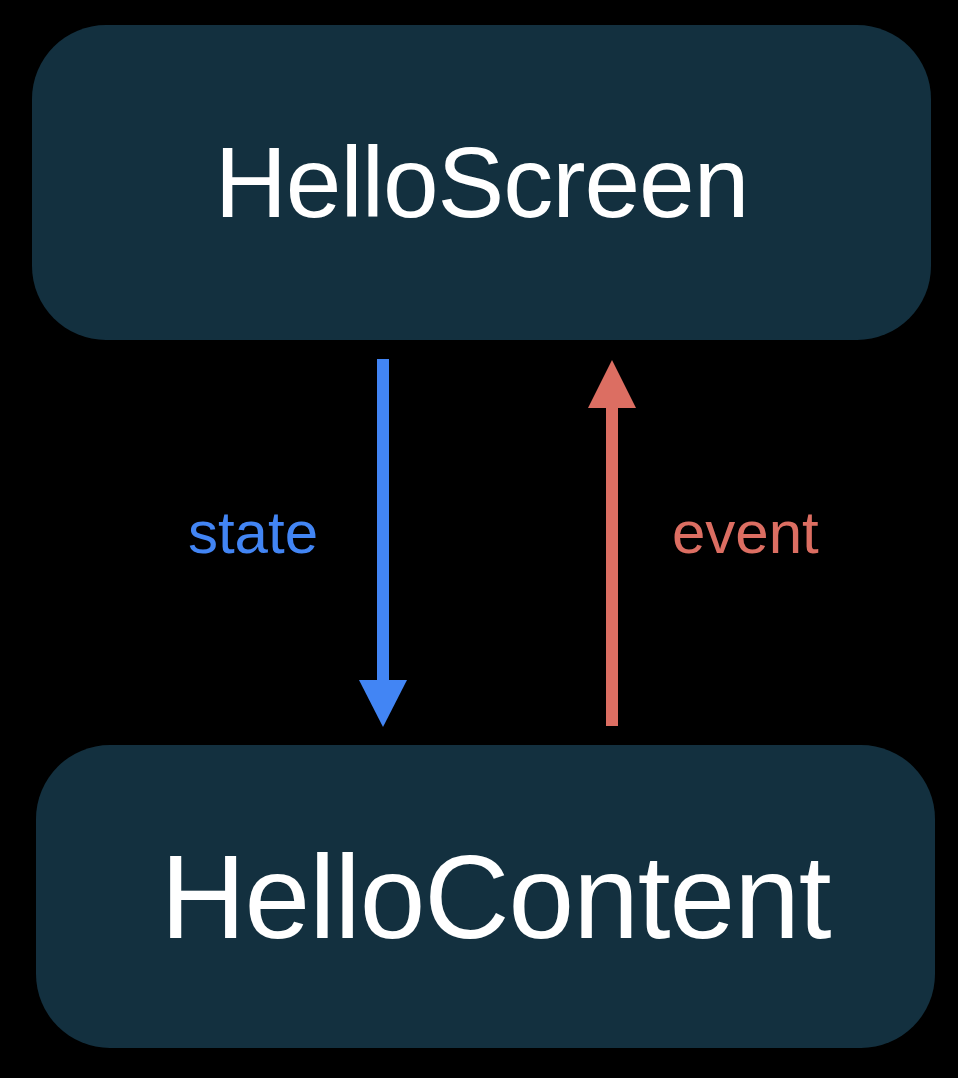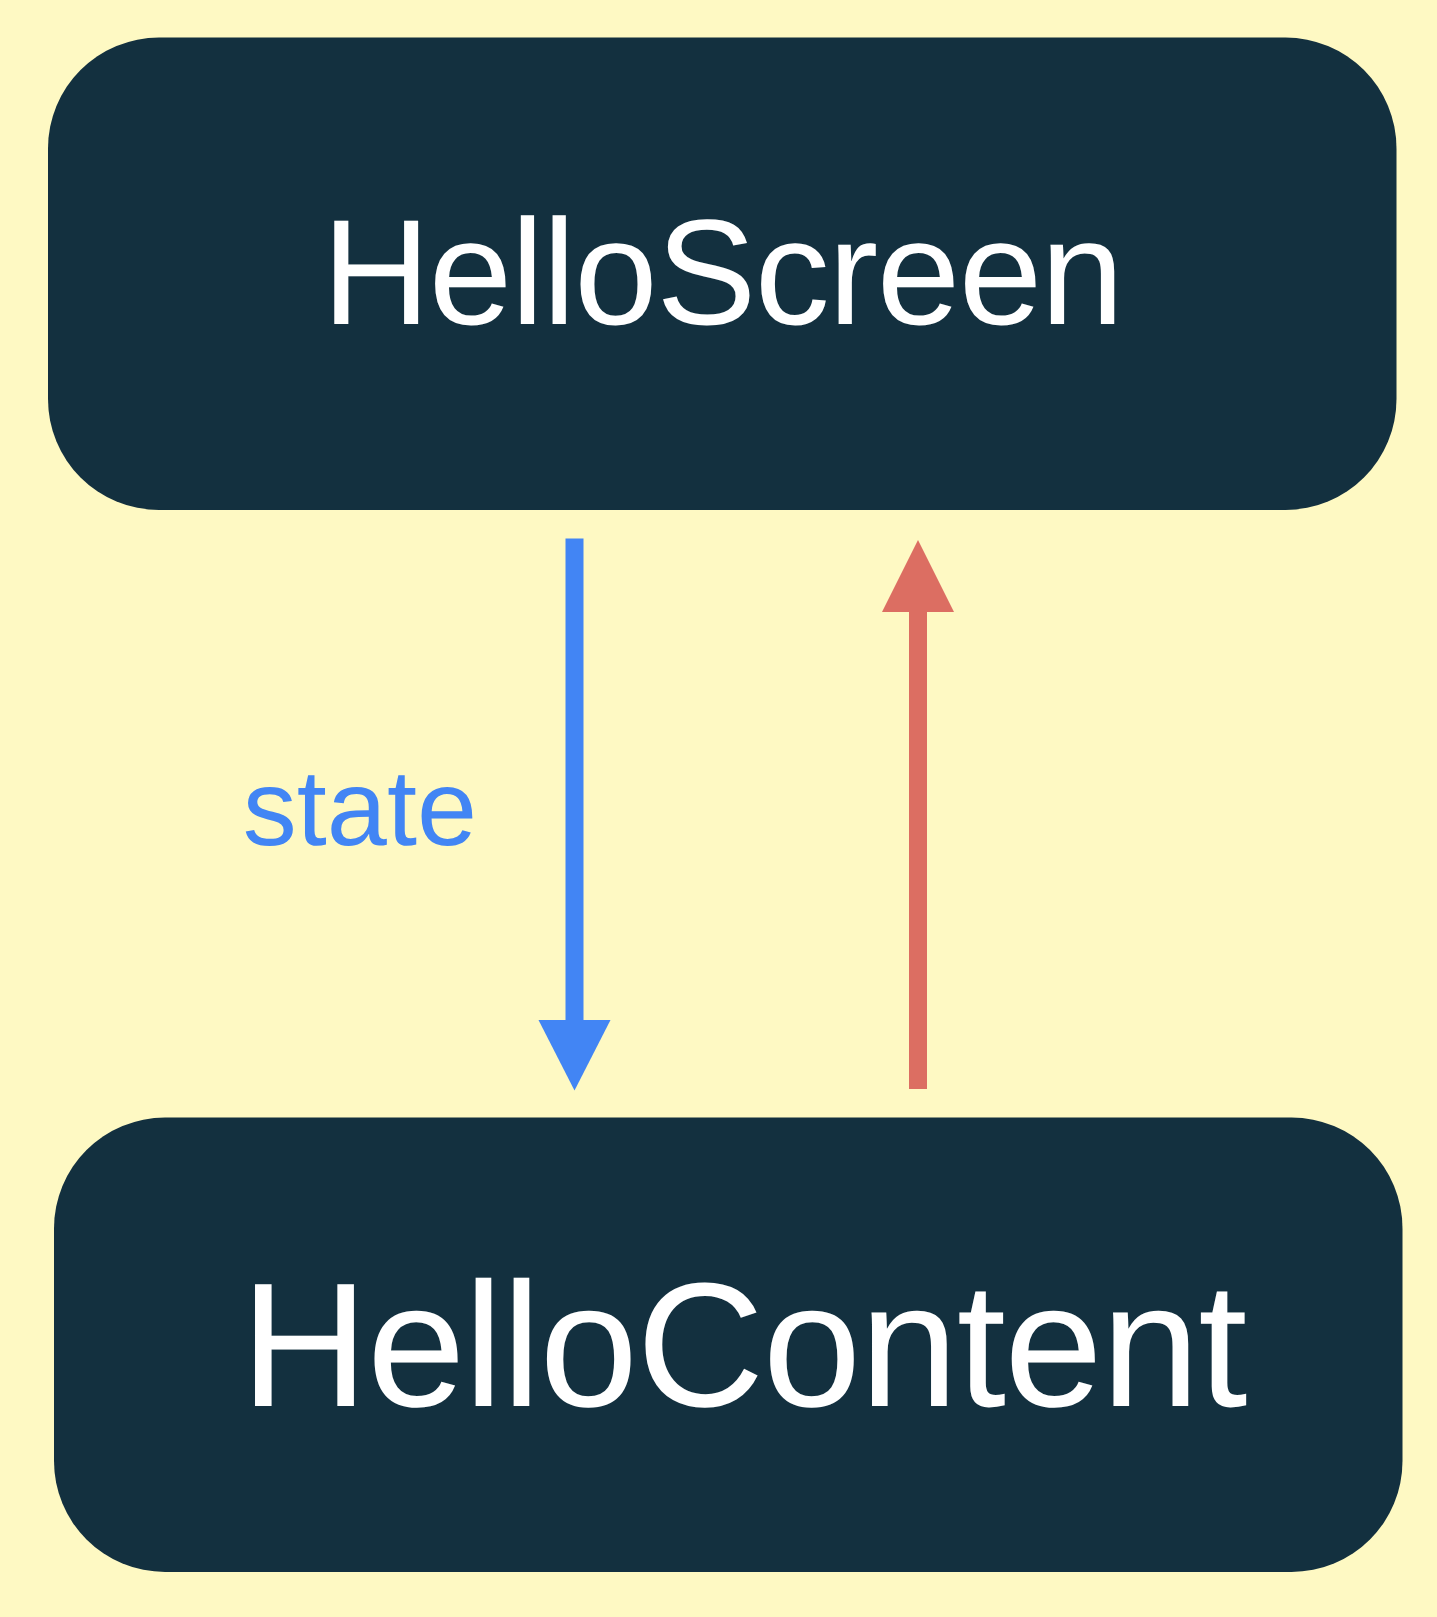--- a/index.html
+++ b/index.html
@@ -3,21 +3,21 @@
 <meta charset="utf-8">
 <style>
   * { margin: 0; padding: 0; box-sizing: border-box; }
   html, body { background: #ffffff; }
   body { font-family: "Liberation Sans", sans-serif; }
 
   .canvas {
     position: relative;
     width: 958px;
     height: 1078px;
-    background: #fef9c3;
+    background: #000000;
     overflow: hidden;
   }
 
   .node {
     position: absolute;
     background: #13303F;
     border-radius: 74px;
     display: flex;
     align-items: center;
     justify-content: center;
@@ -28,21 +28,21 @@
   .node-label {
     color: #ffffff;
     letter-spacing: -1px;
     white-space: nowrap;
   }
   .node-top .node-label    { font-size: 100px; }
   .node-bottom .node-label { font-size: 118px; }
 
   .edge-label {
     position: absolute;
-    font-size: 72px;
+    font-size: 60px;
     line-height: 1;
     white-space: nowrap;
   }
   .state-label {
     color: #4285F4;
     left: 112px;
     top: 503px;
     width: 206px;
     text-align: right;
   }
@@ -70,18 +70,19 @@
     <polygon points="6,325 54,325 30,372" fill="#4285F4"></polygon>
   </svg>
 
   <div class="edge-label state-label">state</div>
 
   <svg class="arrow arrow-event" width="60" height="374" viewBox="0 0 60 374" aria-hidden="true">
     <polygon points="30,4 6,52 54,52" fill="#DC6E62"></polygon>
     <rect x="24" y="44" width="12" height="326" fill="#DC6E62"></rect>
   </svg>
 
+  <div class="edge-label event-label">event</div>
 
   <div class="node node-bottom">
     <span class="node-label">HelloContent</span>
   </div>
 
 </div>
 
 </body></html>

